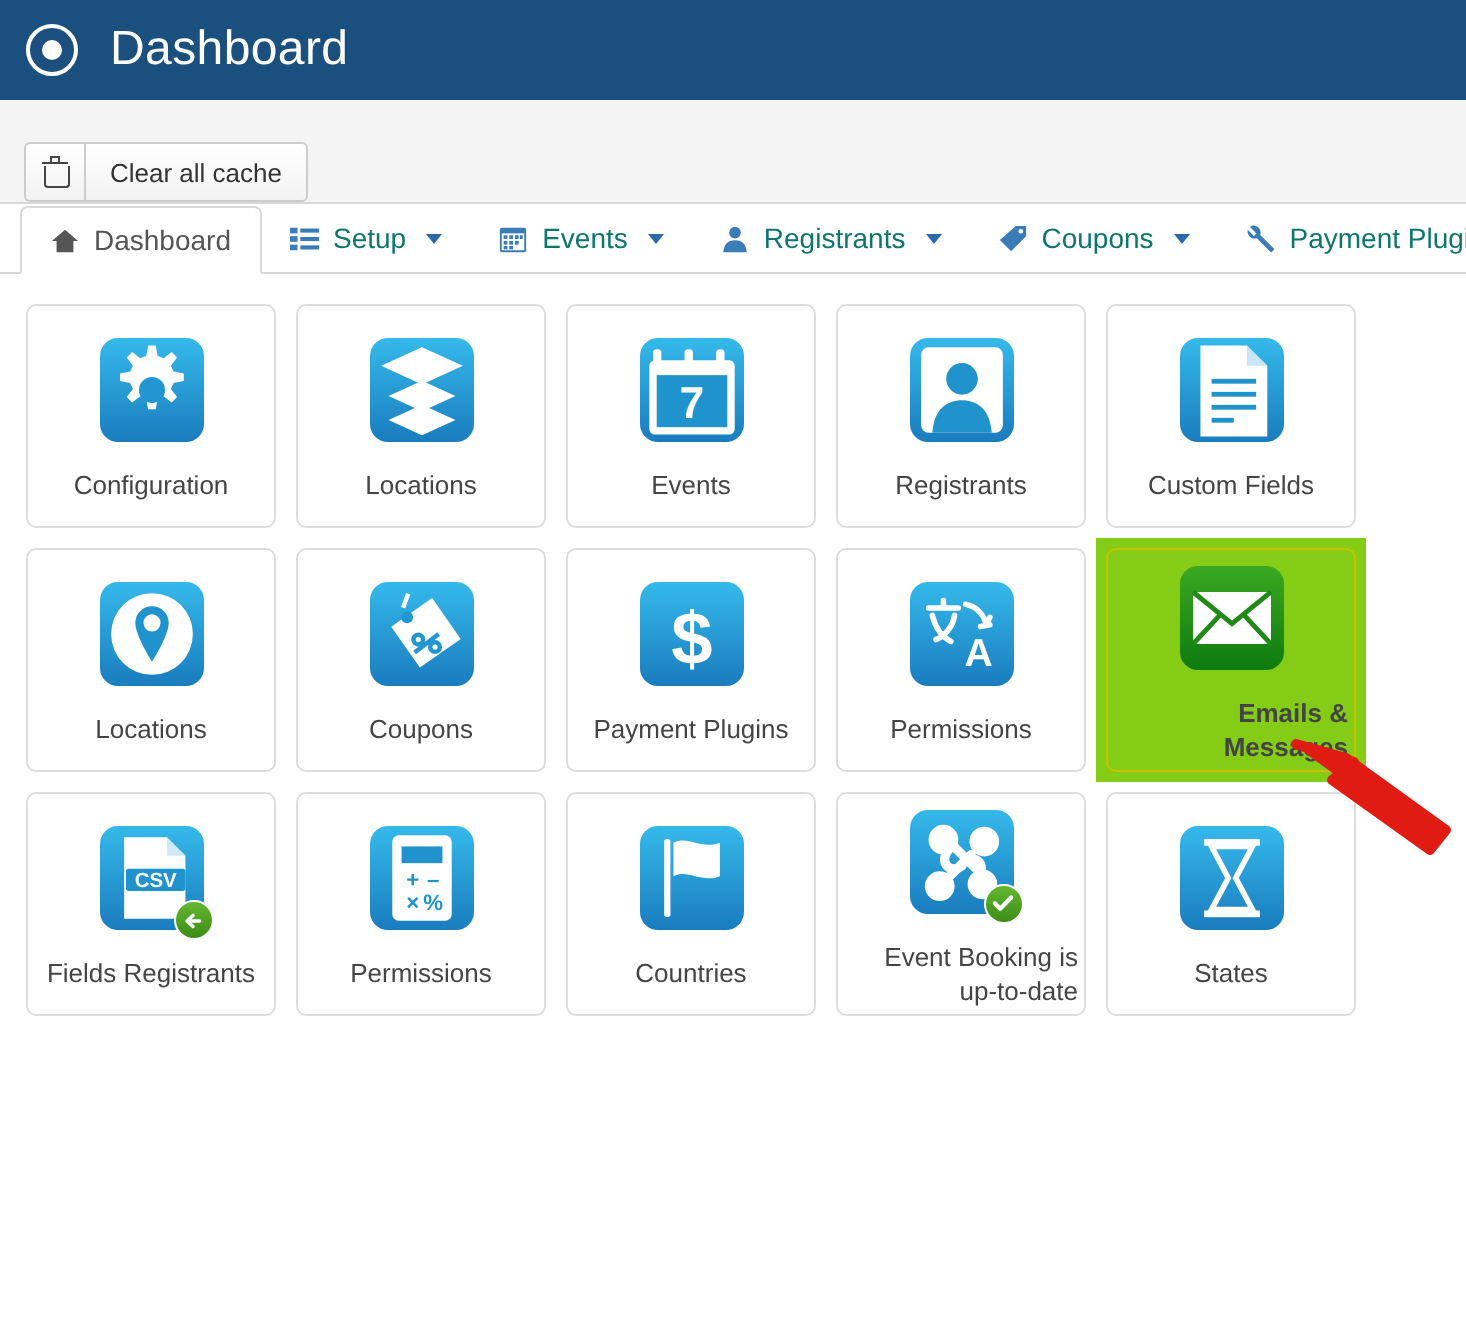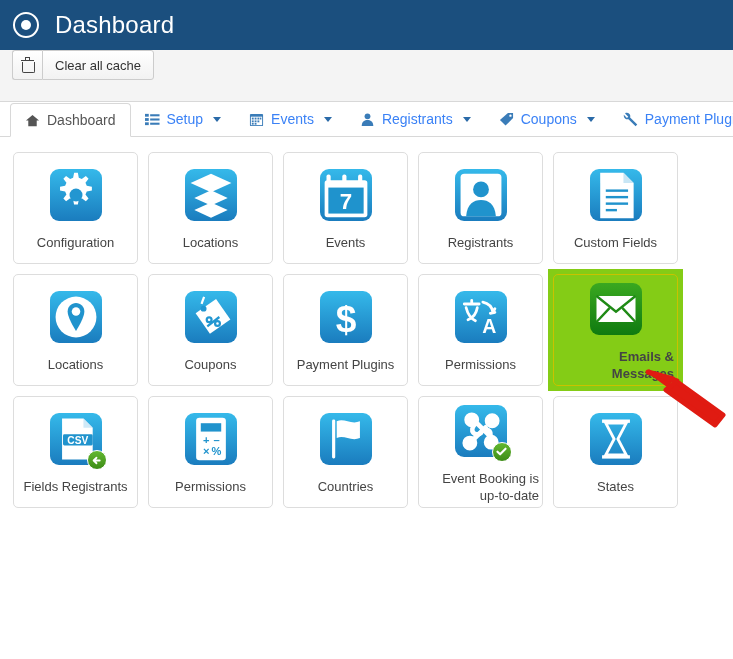--- a/index.html
+++ b/index.html
@@ -36,21 +36,21 @@
     letter-spacing: 0.2px;
     font-weight: 400;
   }
 
   
   .toolbar {
     height: 52px;
     background: #f4f4f4;
     border-bottom: 1px solid #d8d8d8;
     display: flex;
-    align-items: flex-start;
+    align-items: flex-end;
     padding-left: 12px;
   }
   .btn-group { display: flex; align-items: stretch; }
   .tb-btn {
     background: linear-gradient(#ffffff, #f2f2f2);
     border: 1px solid #cccccc;
     color: #333333;
     font-size: 13px;
     display: flex; align-items: center; justify-content: center;
     height: 30px;
@@ -86,21 +86,21 @@
     display: flex;
     align-items: flex-end;
     padding-left: 10px;
     background: #ffffff;
   }
   .tab {
     display: flex; align-items: center; gap: 7px;
     height: 34px;
     padding: 0 14px;
     font-size: 14px;
-    color: #3b82f6;
+    color: #0f766e;
     cursor: pointer;
     white-space: nowrap;
     position: relative;
   }
   .tab.active {
     color: #555555;
     background: #ffffff;
     border: 1px solid #d8d8d8;
     border-bottom: 1px solid #ffffff;
     border-radius: 4px 4px 0 0;

